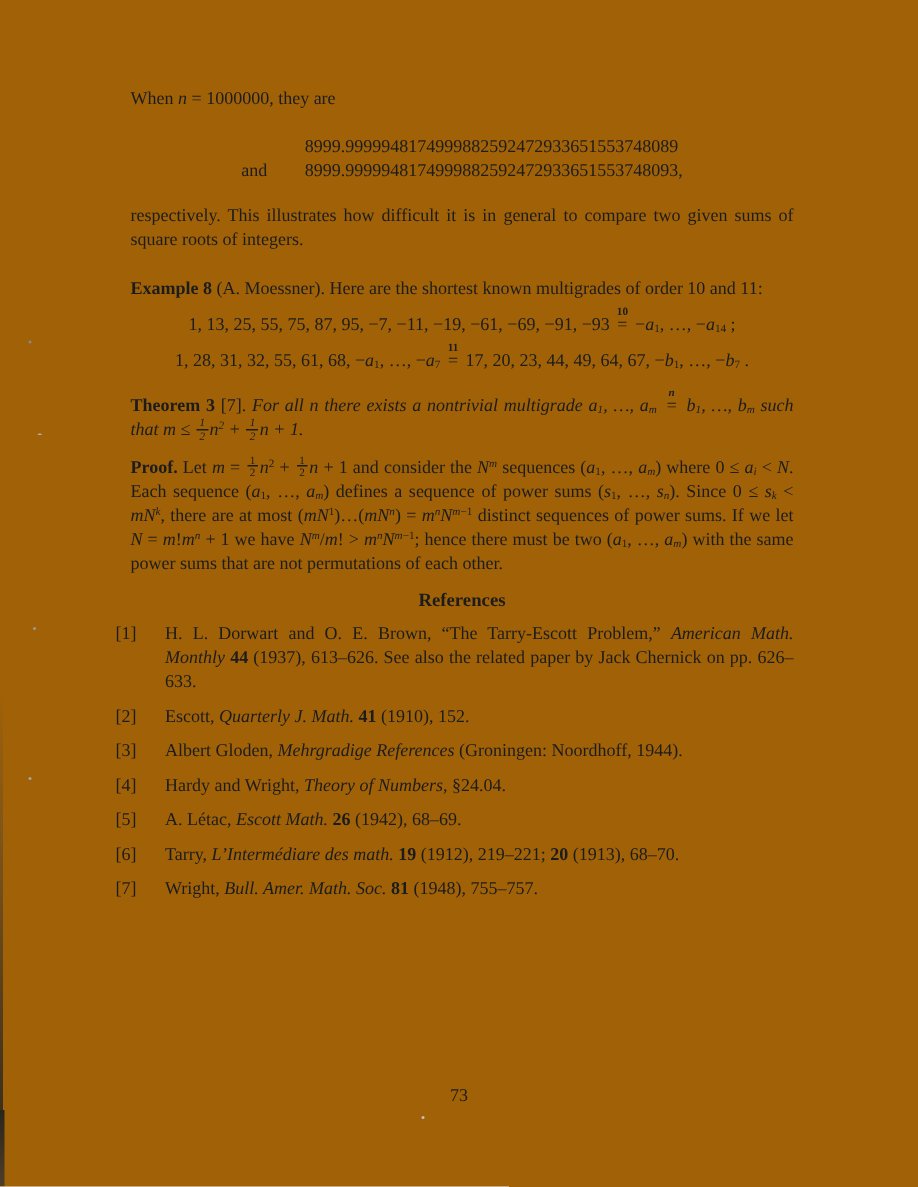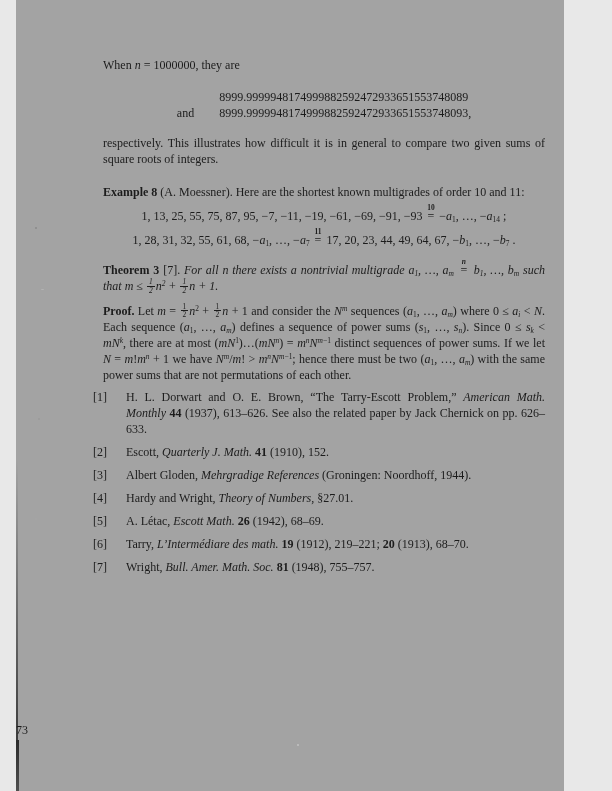--- a/index.html
+++ b/index.html
@@ -1,17 +1,17 @@
 <!DOCTYPE html>
 <html><head>
 <meta charset="utf-8">
 <style>
   html,body{margin:0;padding:0;background:#e8e8e8;}
-  .page{position:relative;width:548px;height:791px;background:#a3a3a3;overflow:hidden;
-        font-family:"Liberation Serif","DejaVu Serif",serif;color:#1c1c1c;margin-left:16px;}
+  .page{position:relative;width:612px;height:791px;background:#a16207;overflow:hidden;
+        font-family:"Liberation Serif","DejaVu Serif",serif;color:#1c1c1c;}
   .content{position:absolute;left:87px;top:57px;width:442px;font-size:12px;line-height:16px;}
   .para{margin:0;}
   .just{text-align:justify;}
   .it{font-style:italic;}
   .sg-b{font-weight:bold;}
   .sg-i{font-style:italic;}
   sub{font-size:0.62em;vertical-align:-0.22em;line-height:0;}
   sup{font-size:0.62em;vertical-align:0.5em;line-height:0;}
   
   .frac{display:inline-block;text-align:center;font-size:0.62em;line-height:1.05;
@@ -32,21 +32,21 @@
   .block-respectively{margin-top:14px;}
   .block-example{margin-top:17px;}
   .block-theorem{margin-top:10px;}
   .block-proof{margin-top:8px;}
   .refs-heading{margin:9px 0 0 0;text-align:center;font-size:12.5px;font-weight:bold;
                 line-height:16px;}
   .refs{margin-top:6px;}
   .ref-item{display:flex;margin:0 0 7px 0;}
   .ref-num{flex:none;width:33px;margin-left:-10px;}
   .ref-text{flex:1;text-align:justify;}
-  .pageno{position:absolute;left:0;right:0;top:723px;text-align:left;font-size:12px;}
+  .pageno{position:absolute;left:0;right:0;top:723px;text-align:center;font-size:12px;}
   
   .edge-strip-upper{position:absolute;left:0;top:460px;width:2px;height:280px;
     background:linear-gradient(180deg,rgba(70,70,70,0) 0%,rgba(60,60,60,0.35) 35%,rgba(35,35,35,0.8) 100%);}
   .edge-strip-lower{position:absolute;left:0;top:740px;width:3px;height:51px;
     background:linear-gradient(180deg,rgba(30,30,30,0.9),rgba(50,50,50,0.75));}
   .speck{position:absolute;border-radius:50%;}
   .speck1{left:19px;top:227px;width:2px;height:2px;background:#8a8a8a;}
   .speck2{left:25px;top:289px;width:3px;height:1px;background:#b5b5b5;}
   .speck3{left:22px;top:418px;width:2px;height:2px;background:#9a9a9a;}
   .speck4{left:19px;top:518px;width:2px;height:2px;background:#a5a5a5;}
@@ -71,37 +71,38 @@
 
     <p class="para just block-example"><span class="sg-b">Example 8 </span><span class="sg-n">(A. Moessner).  Here are the shortest known multigrades of order 10 and 11:</span></p>
 
     <div class="eq eq-first">1, 13, 25, 55, 75, 87, 95, −7, −11, −19, −61, −69, −91, −93 <span class="ovs"><span class="ovt">10</span>=</span> −<span class="it">a</span><sub>1</sub>, …, −<span class="it">a</span><sub>14</sub> ;</div>
     <div class="eq">1, 28, 31, 32, 55, 61, 68, −<span class="it">a</span><sub>1</sub>, …, −<span class="it">a</span><sub>7</sub> <span class="ovs"><span class="ovt">11</span>=</span> 17, 20, 23, 44, 49, 64, 67, −<span class="it">b</span><sub>1</sub>, …, −<span class="it">b</span><sub>7</sub> .</div>
 
     <p class="para just block-theorem"><span class="sg-b">Theorem 3 </span><span class="sg-n">[7]. </span><span class="sg-i">For all n there exists a nontrivial multigrade a<sub>1</sub>, …, a<sub>m</sub> <span class="ovs"><span class="ovt">n</span>=</span> b<sub>1</sub>, …, b<sub>m</sub> such that m ≤ <span class="frac"><span class="fn">1</span><span class="fd">2</span></span>n<sup>2</sup> + <span class="frac"><span class="fn">1</span><span class="fd">2</span></span>n + 1.</span></p>
 
     <p class="para just block-proof"><span class="sg-b">Proof.  </span><span class="sg-n">Let <span class="it">m</span> = <span class="frac"><span class="fn">1</span><span class="fd">2</span></span><span class="it">n</span><sup>2</sup> + <span class="frac"><span class="fn">1</span><span class="fd">2</span></span><span class="it">n</span> + 1 and consider the <span class="it">N</span><sup><span class="it">m</span></sup> sequences (<span class="it">a</span><sub>1</sub>, …, <span class="it">a</span><sub><span class="it">m</span></sub>) where 0 ≤ <span class="it">a</span><sub><span class="it">i</span></sub> &lt; <span class="it">N</span>.  Each sequence (<span class="it">a</span><sub>1</sub>, …, <span class="it">a</span><sub><span class="it">m</span></sub>) defines a sequence of power sums (<span class="it">s</span><sub>1</sub>, …, <span class="it">s</span><sub><span class="it">n</span></sub>).  Since 0 ≤ <span class="it">s</span><sub><span class="it">k</span></sub> &lt; <span class="it">m</span><span class="it">N</span><sup><span class="it">k</span></sup>, there are at most (<span class="it">m</span><span class="it">N</span><sup>1</sup>)…(<span class="it">m</span><span class="it">N</span><sup><span class="it">n</span></sup>) = <span class="it">m</span><sup><span class="it">n</span></sup><span class="it">N</span><sup><span class="it">m</span>−1</sup> distinct sequences of power sums.  If we let <span class="it">N</span> = <span class="it">m</span>!<span class="it">m</span><sup><span class="it">n</span></sup> + 1 we have <span class="it">N</span><sup><span class="it">m</span></sup>/<span class="it">m</span>! &gt; <span class="it">m</span><sup><span class="it">n</span></sup><span class="it">N</span><sup><span class="it">m</span>−1</sup>; hence there must be two (<span class="it">a</span><sub>1</sub>, …, <span class="it">a</span><sub><span class="it">m</span></sub>) with the same power sums that are not permutations of each other.</span></p>
 
+    <h3 class="refs-heading">References</h3>
 
     <div class="refs">
         <div class="ref-item">
           <span class="ref-num">[1]</span>
           <div class="ref-text"><span class="sg-n">H. L. Dorwart and O. E. Brown, “The Tarry-Escott Problem,” </span><span class="sg-i">American Math. Monthly </span><span class="sg-b">44 </span><span class="sg-n">(1937), 613–626.  See also the related paper by Jack Chernick on pp. 626–633.</span></div>
         </div>
         <div class="ref-item">
           <span class="ref-num">[2]</span>
           <div class="ref-text"><span class="sg-n">Escott, </span><span class="sg-i">Quarterly J. Math. </span><span class="sg-b">41 </span><span class="sg-n">(1910), 152.</span></div>
         </div>
         <div class="ref-item">
           <span class="ref-num">[3]</span>
           <div class="ref-text"><span class="sg-n">Albert Gloden, </span><span class="sg-i">Mehrgradige References </span><span class="sg-n">(Groningen: Noordhoff, 1944).</span></div>
         </div>
         <div class="ref-item">
           <span class="ref-num">[4]</span>
-          <div class="ref-text"><span class="sg-n">Hardy and Wright, </span><span class="sg-i">Theory of Numbers</span><span class="sg-n">, §27.01.</span></div>
+          <div class="ref-text"><span class="sg-n">Hardy and Wright, </span><span class="sg-i">Theory of Numbers</span><span class="sg-n">, §24.04.</span></div>
         </div>
         <div class="ref-item">
           <span class="ref-num">[5]</span>
           <div class="ref-text"><span class="sg-n">A. Létac, </span><span class="sg-i">Escott Math. </span><span class="sg-b">26 </span><span class="sg-n">(1942), 68–69.</span></div>
         </div>
         <div class="ref-item">
           <span class="ref-num">[6]</span>
           <div class="ref-text"><span class="sg-n">Tarry, </span><span class="sg-i">L’Intermédiare des math. </span><span class="sg-b">19 </span><span class="sg-n">(1912), 219–221; </span><span class="sg-b">20 </span><span class="sg-n">(1913), 68–70.</span></div>
         </div>
         <div class="ref-item">

